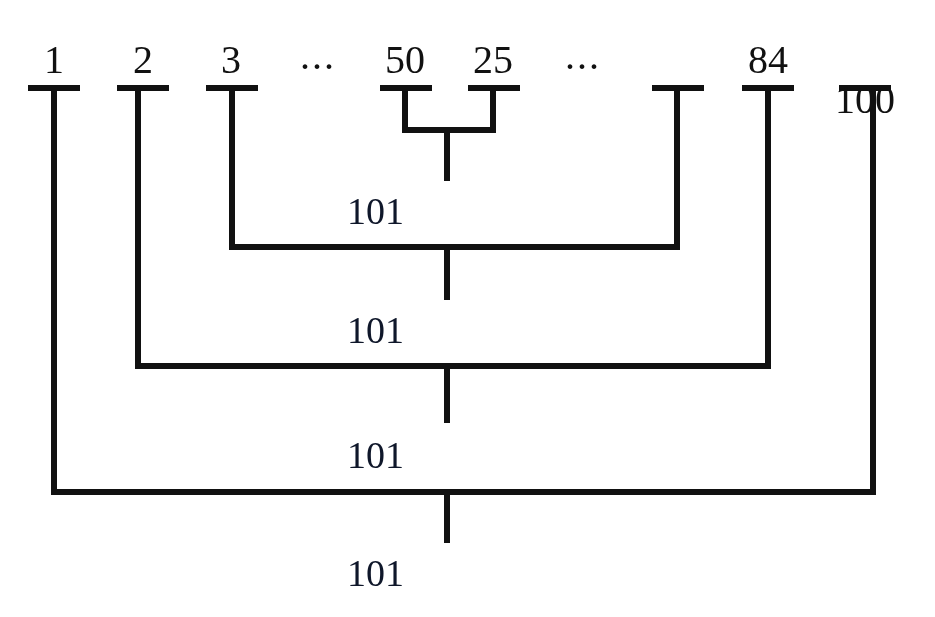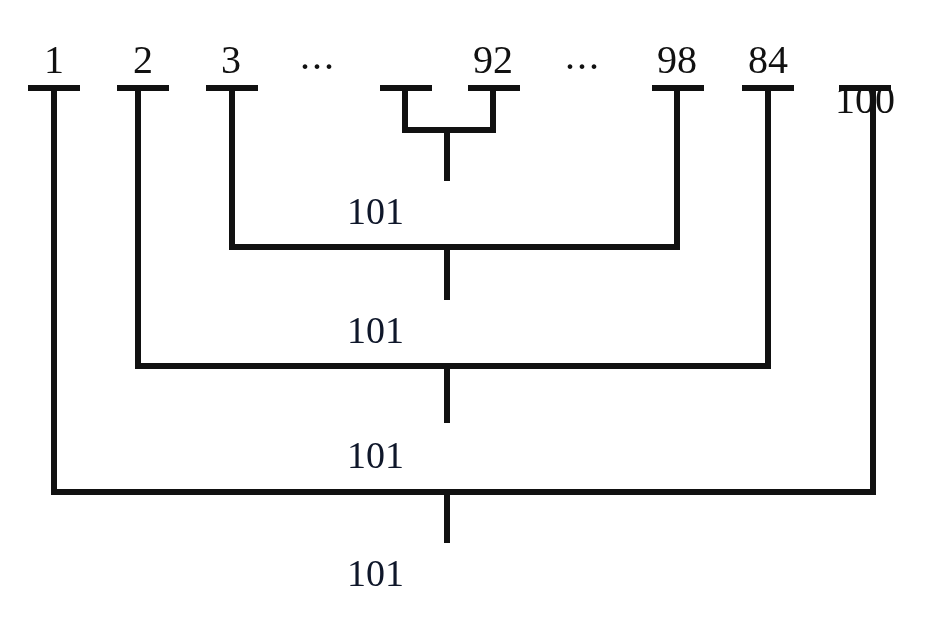--- a/index.html
+++ b/index.html
@@ -83,23 +83,23 @@
     <line x1="447" y1="366" x2="447" y2="423"></line>
 
     <polyline points="54,88 54,492 873,492 873,88"></polyline>
     <line x1="447" y1="492" x2="447" y2="543"></line>
   </svg>
 
   <div class="top-label" style="left:-6px;  top:40px;">1</div>
   <div class="top-label" style="left:83px;  top:40px;">2</div>
   <div class="top-label" style="left:171px; top:40px;">3</div>
   <div class="ellipsis-label" style="left:258px; top:36px;">...</div>
-  <div class="top-label" style="left:433px; top:40px;">92</div>
+  <div class="top-label" style="left:345px; top:40px;">50</div>
+  <div class="top-label" style="left:433px; top:40px;">25</div>
   <div class="ellipsis-label" style="left:523px; top:36px;">...</div>
-  <div class="top-label" style="left:617px; top:40px;">98</div>
   <div class="top-label" style="left:708px; top:40px;">84</div>
   <div class="top-label" style="left:805px; top:40px;margin-top:40px;">100</div>
 
   <div class="sum-label" style="left:347px; top:192px;">101</div>
   <div class="sum-label" style="left:347px; top:311px;">101</div>
   <div class="sum-label" style="left:347px; top:436px;">101</div>
   <div class="sum-label" style="left:347px; top:554px;">101</div>
 
 </div>
 

